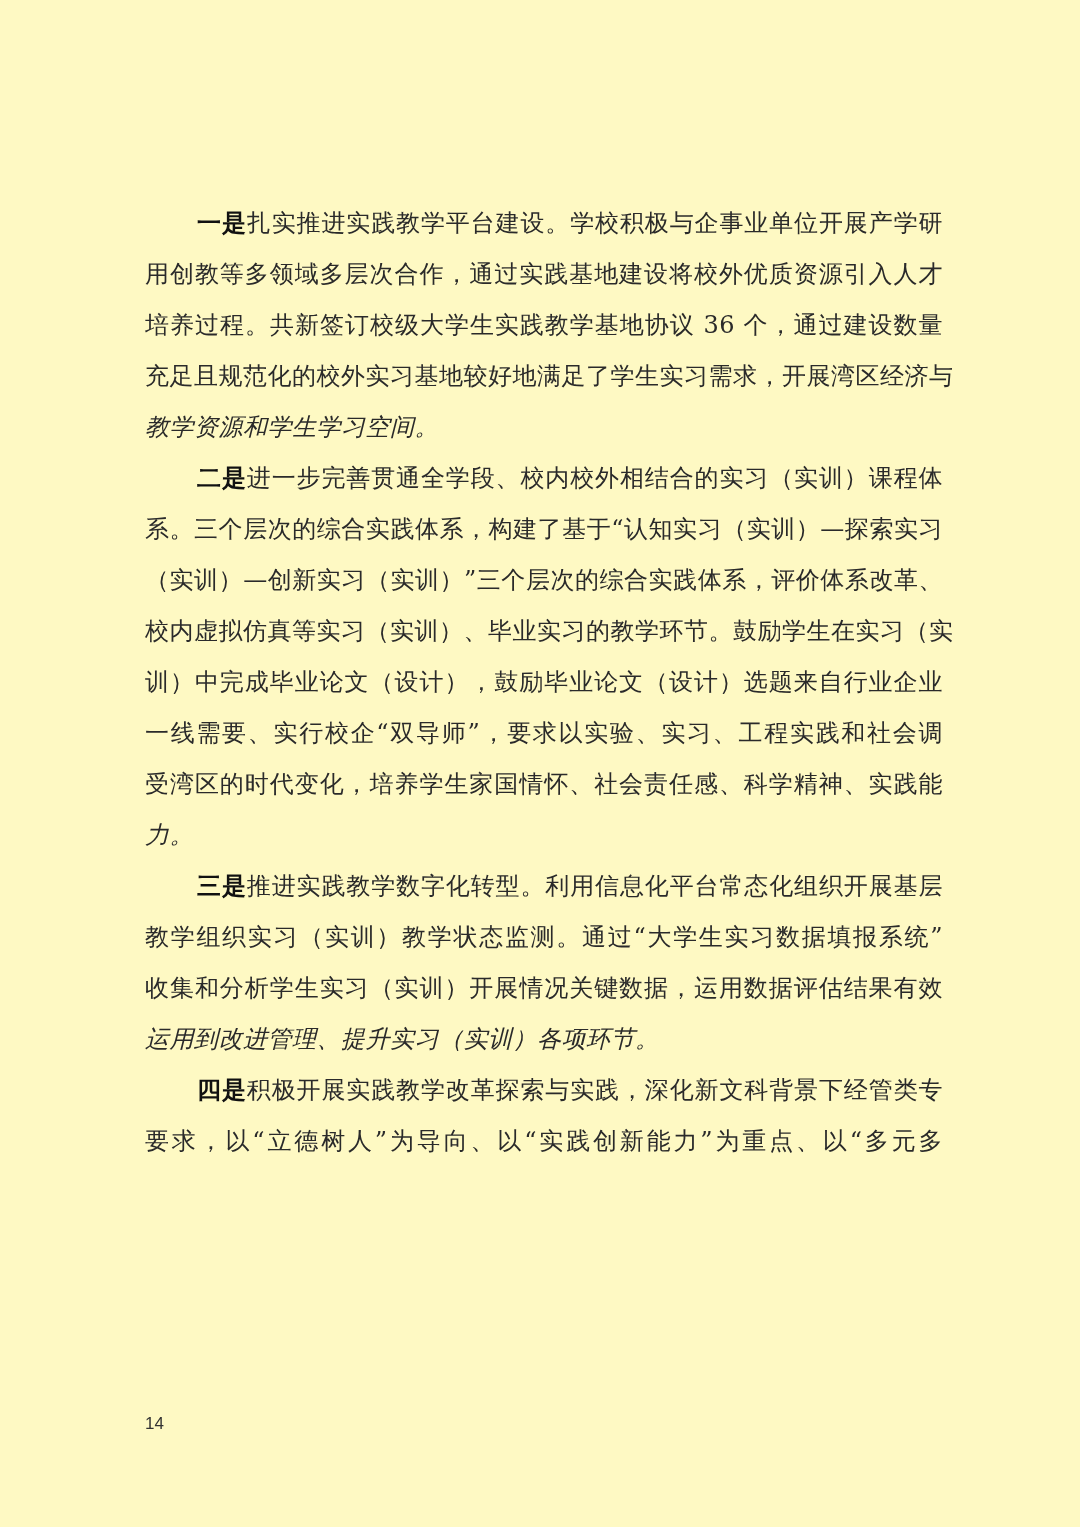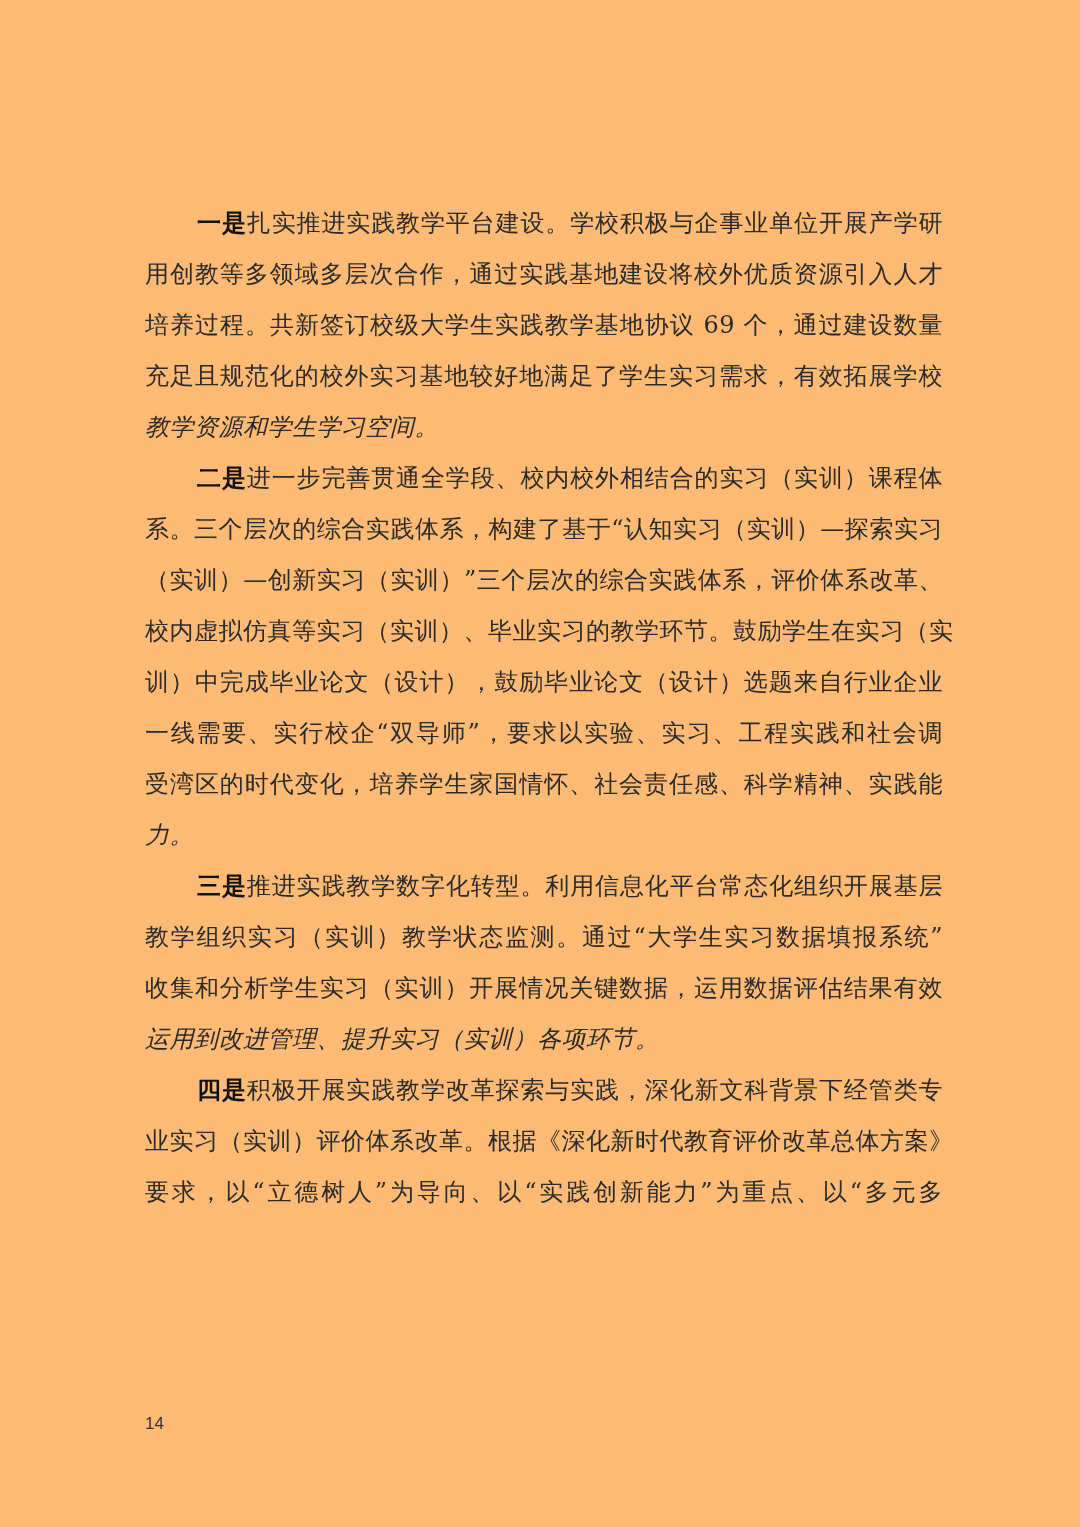--- a/index.html
+++ b/index.html
@@ -1,17 +1,17 @@
 <!DOCTYPE html>
 <html><head>
   <meta charset="utf-8">
   <style>
     html, body { margin: 0; padding: 0; background: #ffffff; }
     body { width: 1080px; height: 1527px; position: relative; overflow: hidden; }
-    .page { position: absolute; left: 0; top: 0; width: 1080px; height: 1527px; background: #fdba74; }
+    .page { position: absolute; left: 0; top: 0; width: 1080px; height: 1527px; background: #fef9c3; }
     .body-text { position: absolute; left: 145px; top: 200px; width: 798px; }
     .line {
       height: 51px; line-height: 46px;
       font-family: "DejaVu Serif", "Liberation Serif", serif;
       font-size: 24px; color: #2a2a2a;
       white-space: nowrap;
       text-align: justify; text-align-last: justify;
       letter-spacing: 0.5px;
     }
     .line.last { text-align-last: left; font-style: italic; }
@@ -24,22 +24,22 @@
   </style>
 </head>
 <body>
 
 <div class="page">
   <div class="body-text">
 
     <div>
       <div class="line indent"><span class="lead">一是</span><span>扎实推进实践教学平台建设。学校积极与企事业单位开展产学研</span></div>
       <div class="line">用创教等多领域多层次合作，通过实践基地建设将校外优质资源引入人才</div>
-      <div class="line">培养过程。共新签订校级大学生实践教学基地协议 69 个，通过建设数量</div>
-      <div class="line">充足且规范化的校外实习基地较好地满足了学生实习需求，有效拓展学校</div>
+      <div class="line">培养过程。共新签订校级大学生实践教学基地协议 36 个，通过建设数量</div>
+      <div class="line">充足且规范化的校外实习基地较好地满足了学生实习需求，开展湾区经济与</div>
       <div class="line last">教学资源和学生学习空间。</div>
     </div>
 
     <div>
       <div class="line indent"><span class="lead">二是</span><span>进一步完善贯通全学段、校内校外相结合的实习（实训）课程体</span></div>
       <div class="line">系。三个层次的综合实践体系，构建了基于“认知实习（实训）—探索实习</div>
       <div class="line">（实训）—创新实习（实训）”三个层次的综合实践体系，评价体系改革、</div>
       <div class="line">校内虚拟仿真等实习（实训）、毕业实习的教学环节。鼓励学生在实习（实</div>
       <div class="line">训）中完成毕业论文（设计），鼓励毕业论文（设计）选题来自行业企业</div>
       <div class="line">一线需要、实行校企“双导师”，要求以实验、实习、工程实践和社会调</div>
@@ -49,20 +49,19 @@
 
     <div>
       <div class="line indent"><span class="lead">三是</span><span>推进实践教学数字化转型。利用信息化平台常态化组织开展基层</span></div>
       <div class="line">教学组织实习（实训）教学状态监测。通过“大学生实习数据填报系统”</div>
       <div class="line">收集和分析学生实习（实训）开展情况关键数据，运用数据评估结果有效</div>
       <div class="line last">运用到改进管理、提升实习（实训）各项环节。</div>
     </div>
 
     <div>
       <div class="line indent"><span class="lead">四是</span><span>积极开展实践教学改革探索与实践，深化新文科背景下经管类专</span></div>
-      <div class="line">业实习（实训）评价体系改革。根据《深化新时代教育评价改革总体方案》</div>
       <div class="line">要求，以“立德树人”为导向、以“实践创新能力”为重点、以“多元多</div>
     </div>
 
   </div>
 
   <div class="page-number">14</div>
 </div>
 
 </body></html>

